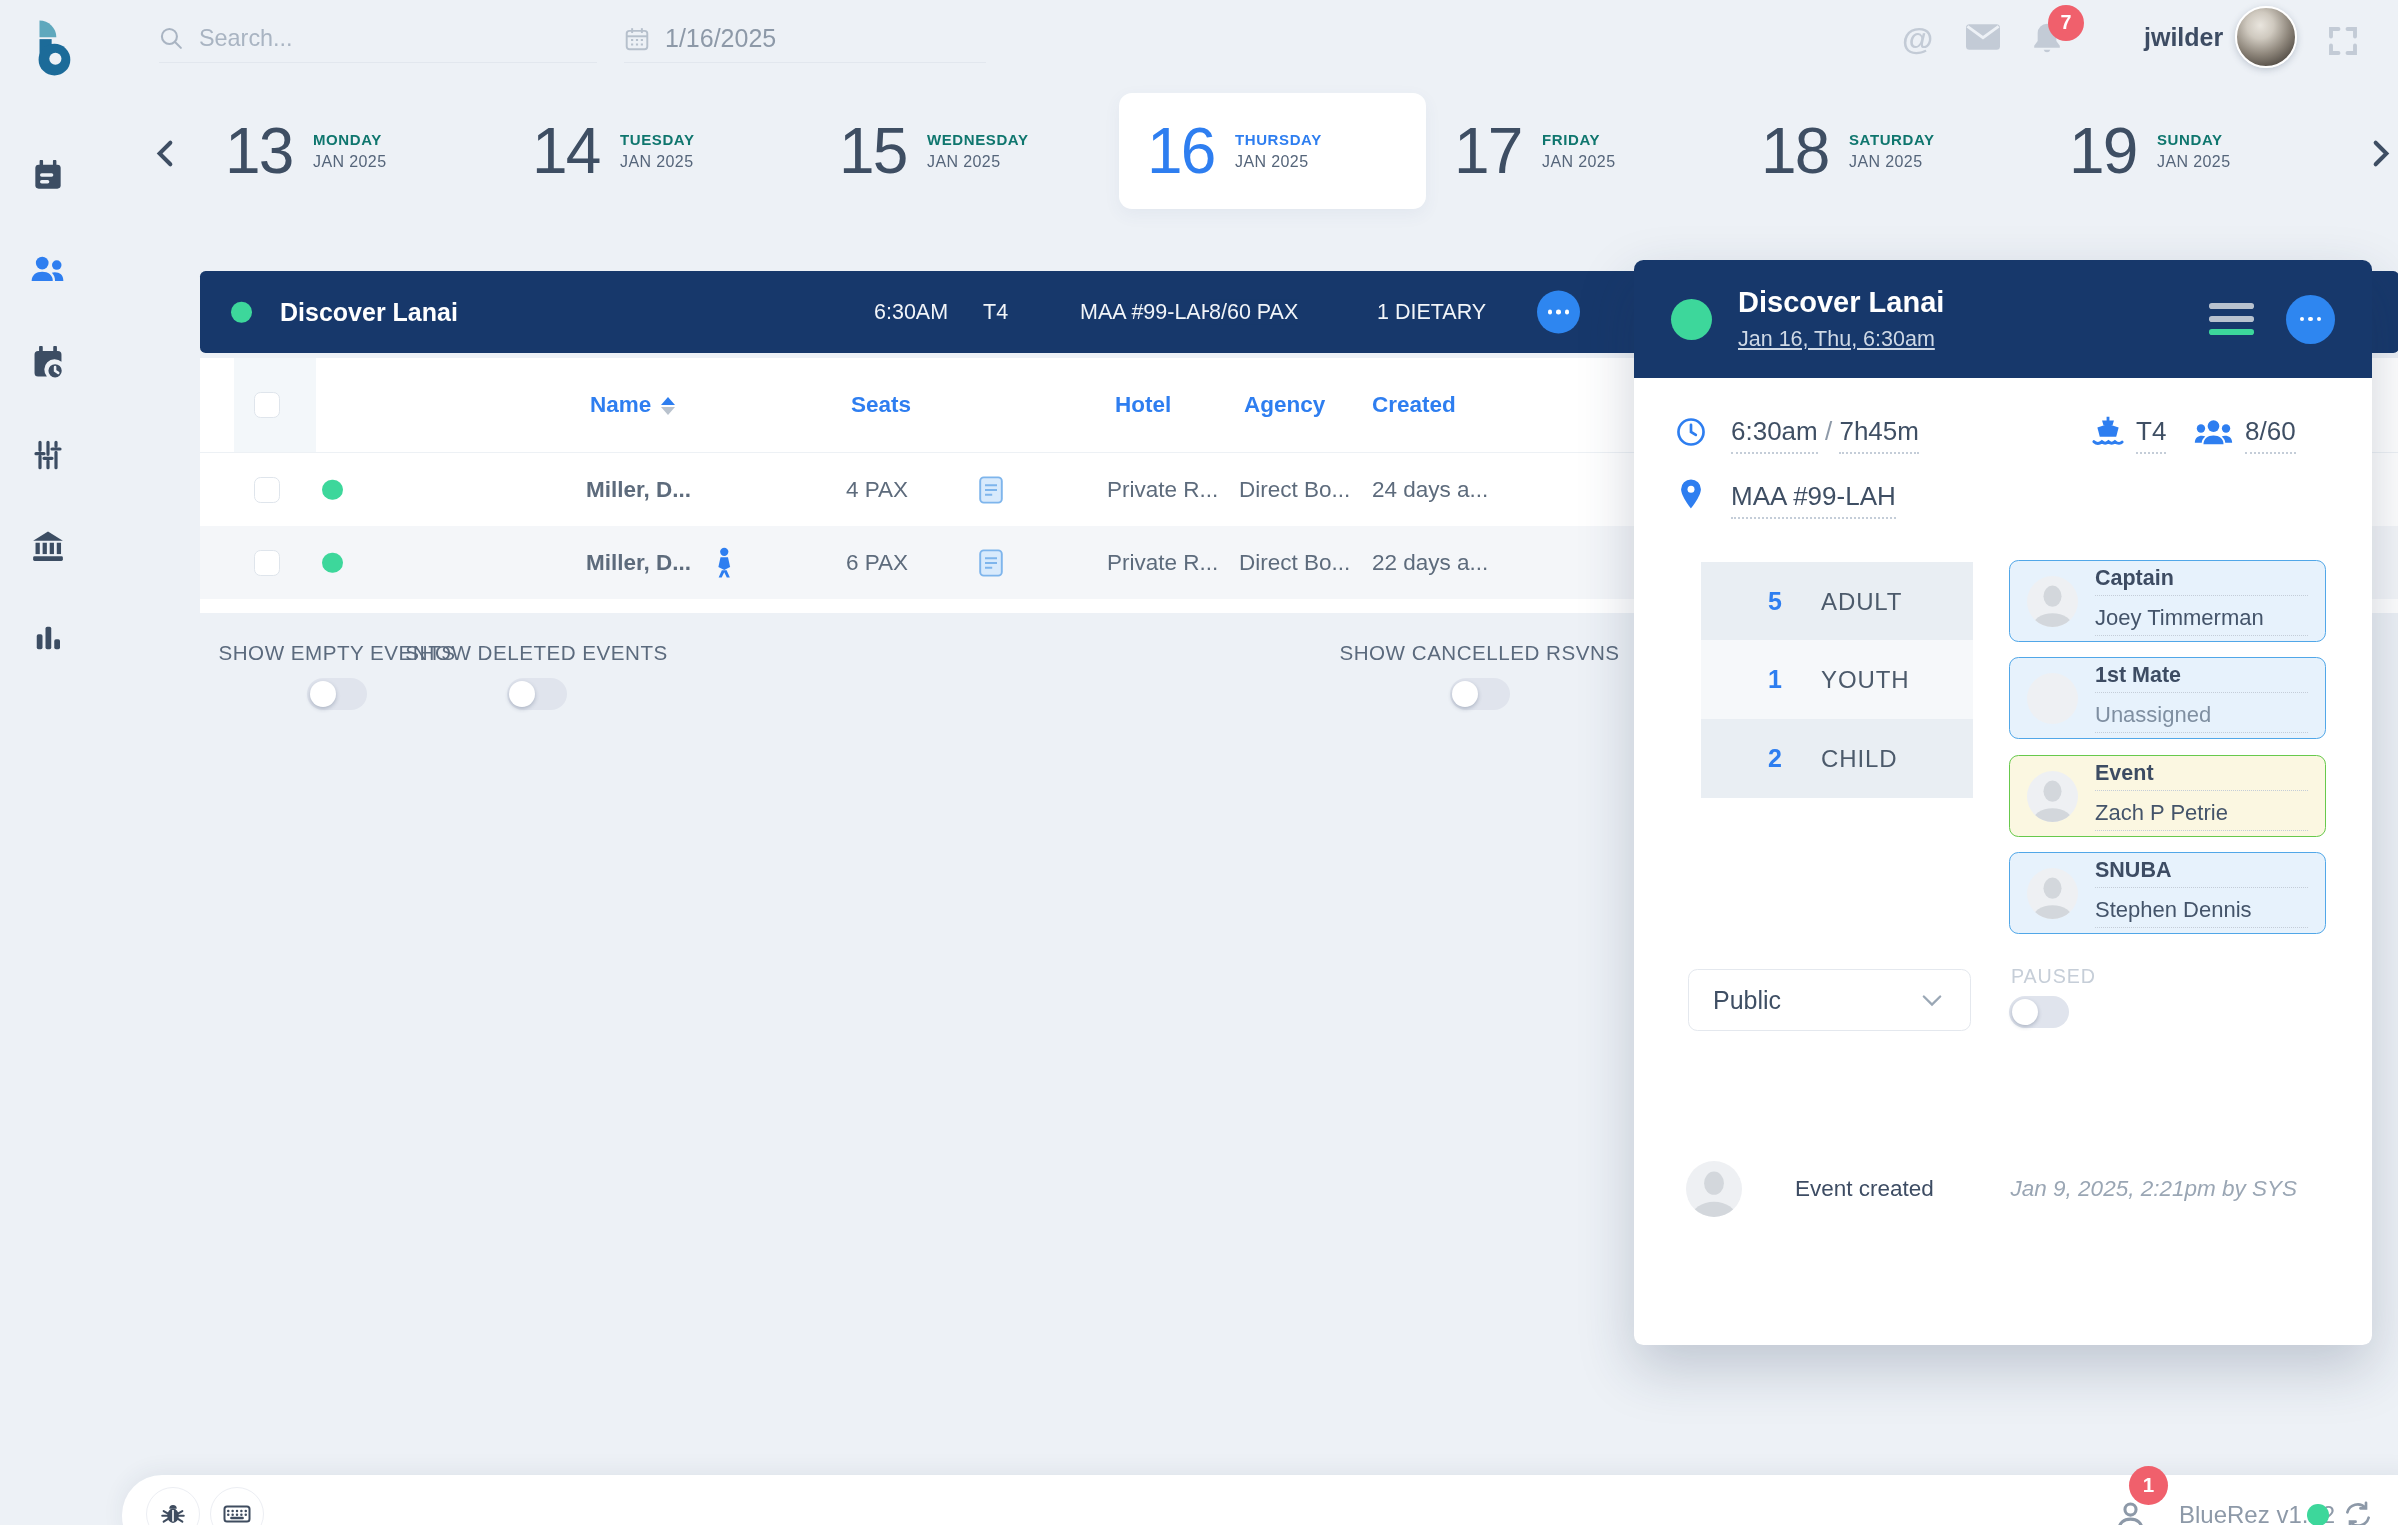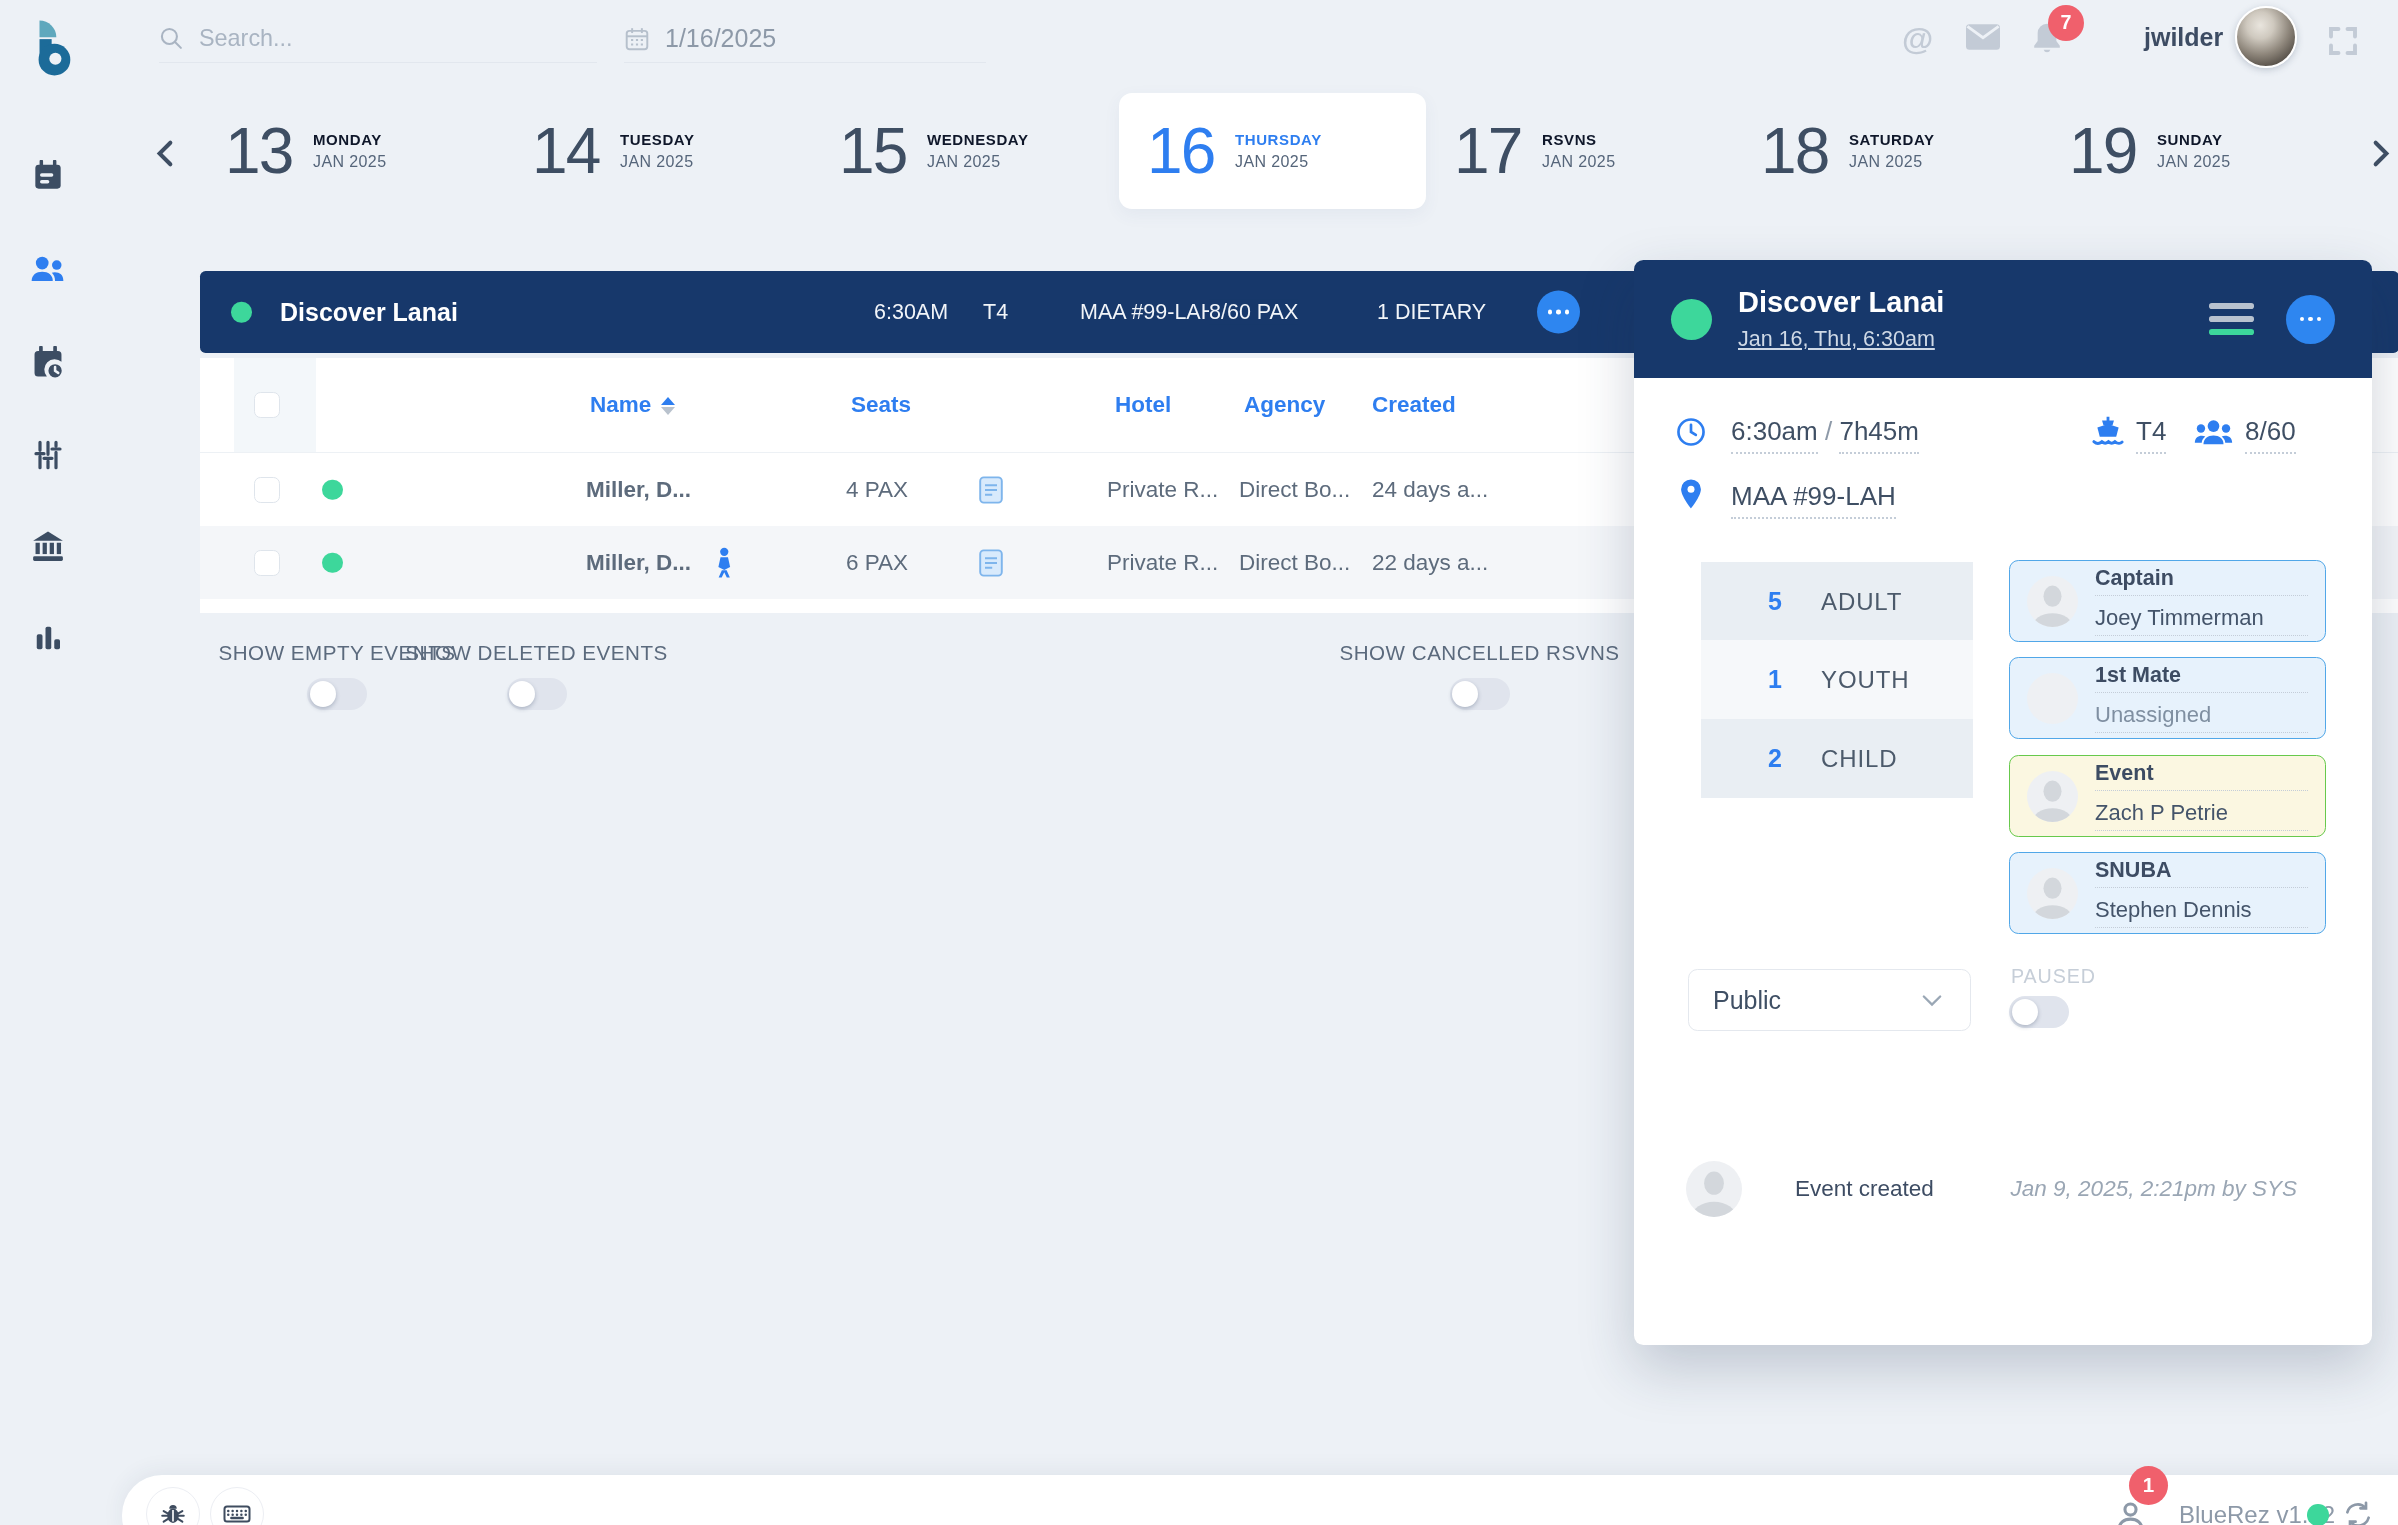--- a/index.html
+++ b/index.html
@@ -33,21 +33,21 @@
   .avatar-top{position:absolute;left:2235px;top:5.6px;width:58px;height:58px;border-radius:50%;
     border:2.8px solid #ffffff;box-shadow:0 1.9px 7.5px rgba(50,70,100,.25);cursor:pointer;}
   .photo-avatar{background:radial-gradient(circle at 40% 30%, #e9e5de 0%, #cfc9bf 25%, #8d857a 55%, #4a443d 85%, #2e2a25 100%);}
   .fs-ic{left:2325px;top:22.5px;width:36px;height:36px;}
   
   .car-chev{position:absolute;top:131px;width:37px;height:45px;color:#3e4e63;cursor:pointer;}
   .day{position:absolute;top:93px;height:116px;width:307px;display:flex;align-items:center;
     gap:20.6px;padding-left:28px;box-sizing:border-box;border-radius:13px;cursor:pointer;}
   .day.selected{background:#ffffff;box-shadow:0 5.6px 17px rgba(60,90,130,.06);}
   .day-num{font-size:64px;font-weight:500;color:#3e4e63;letter-spacing:-1.9px;}
-  .day-wd{font-size:15px;font-weight:700;color:#0f172a;letter-spacing:0.6px;margin-bottom:5.6px;}
+  .day-wd{font-size:15px;font-weight:700;color:#0f766e;letter-spacing:0.6px;margin-bottom:5.6px;}
   .day-my{font-size:16px;color:#55657a;letter-spacing:0.4px;}
   .day.selected .day-num,.day.selected .day-wd{color:#2e7ef0;}
   
   .event-bar{position:absolute;left:200px;top:271px;right:0;height:82px;background:#17386b;
     border-radius:5.6px;z-index:1;color:#fff;}
   .eb-item{position:absolute;top:50%;transform:translateY(-50%);white-space:nowrap;}
   .eb-dot{left:31px;width:20.6px;height:20.6px;border-radius:50%;background:#3dd79b;}
   .eb-title{left:80px;font-size:25px;font-weight:700;}
   .eb-text{font-size:21.5px;color:#f2f5f9;}
   .more-btn{width:43px;height:43px;border-radius:50%;background:#2e86f0;display:flex;
@@ -259,21 +259,21 @@
 <div class="day selected" style="left:1119px">
   <div class="day-num">16</div>
   <div>
       <div class="day-wd">THURSDAY</div>
        <div class="day-my">JAN 2025</div>
     </div>
 </div>
 <div class="day" style="left:1426px">
   <div class="day-num">17</div>
   <div>
-      <div class="day-wd">RSVNS</div>
+      <div class="day-wd">FRIDAY</div>
        <div class="day-my">JAN 2025</div>
     </div>
 </div>
 <div class="day" style="left:1733px">
   <div class="day-num">18</div>
   <div>
       <div class="day-wd">SATURDAY</div>
        <div class="day-my">JAN 2025</div>
     </div>
 </div>

